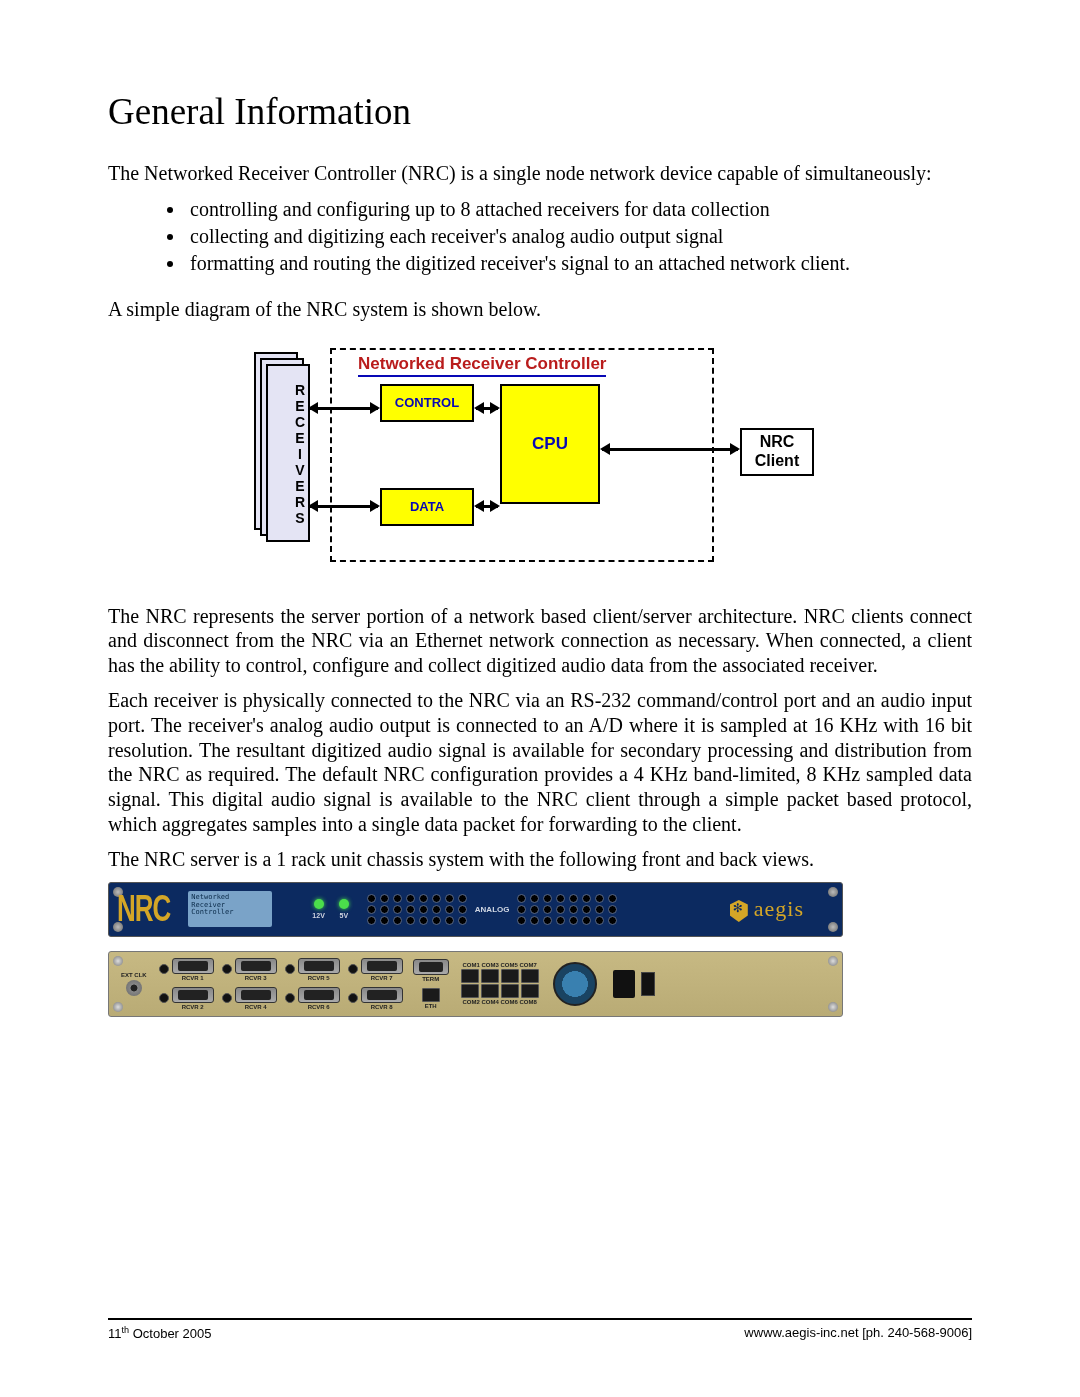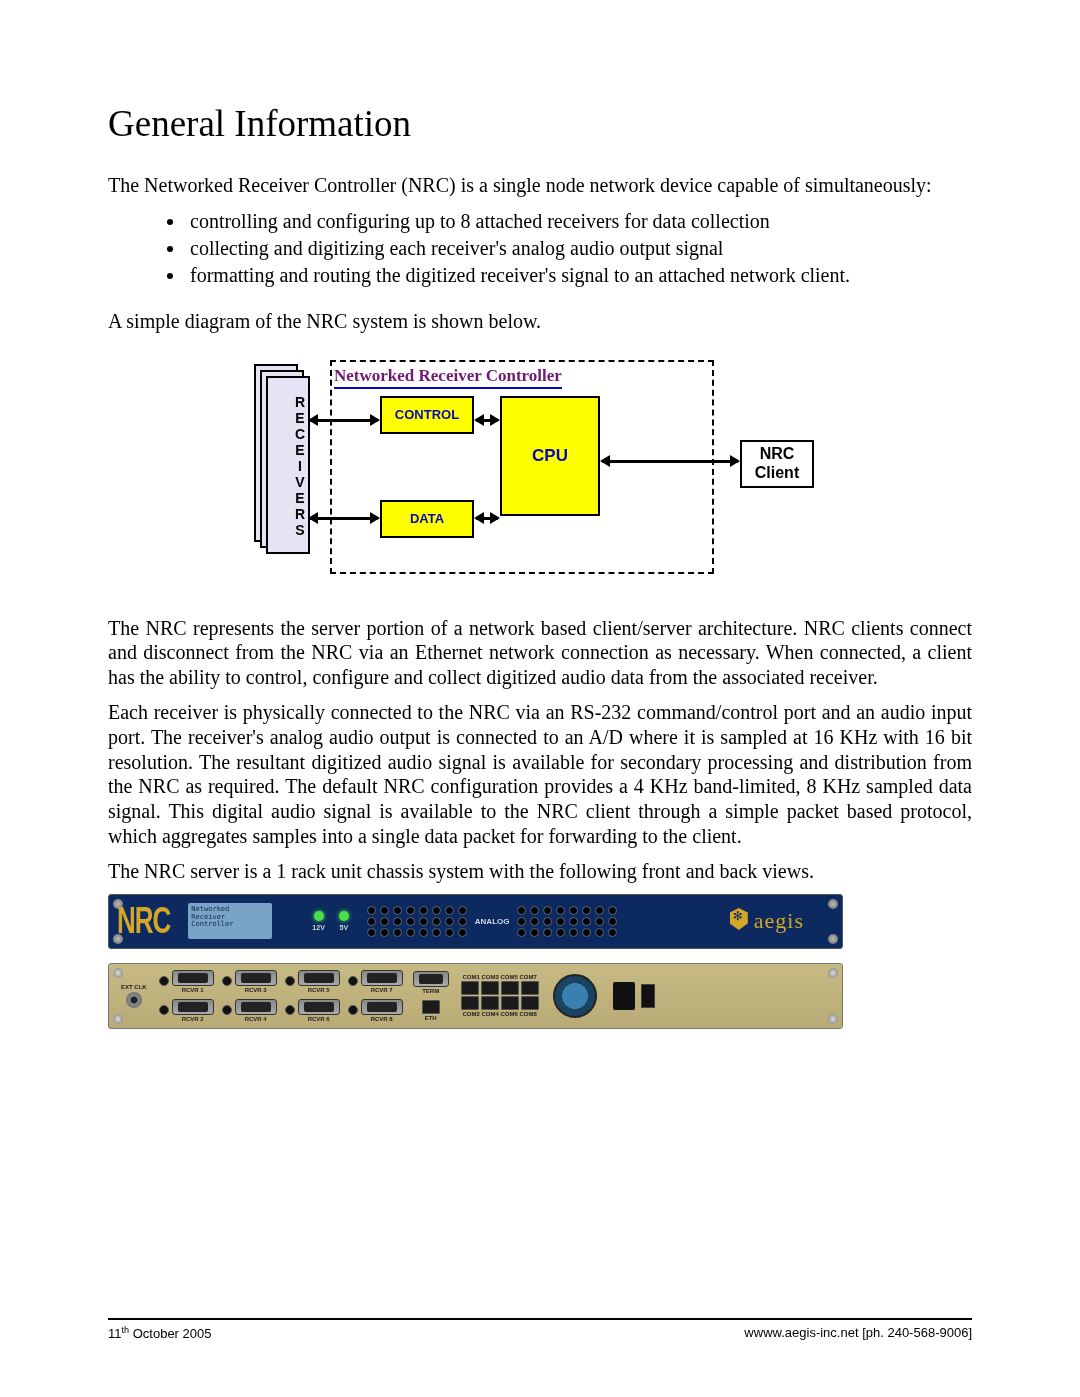--- a/index.html
+++ b/index.html
@@ -12,21 +12,21 @@
   .page {
     width: 1080px;
     height: 1397px;
     position: relative;
     box-sizing: border-box;
     padding: 90px 108px 50px 108px;
   }
   h1 {
     font-size: 37px;
     font-weight: normal;
-    margin: 12px 0 28px 0;
+    margin: 0 0 28px 0;
   }
   p {
     font-size: 20px;
     line-height: 1.24;
     margin: 0 0 10px 0;
   }
   .justify { text-align: justify; }
   ul {
     margin: 0 0 20px 0;
     padding-left: 78px;
@@ -42,25 +42,25 @@
   }
   
   .nrc-box {
     position: absolute;
     left: 90px; top: 0;
     width: 380px; height: 210px;
     border: 2px dashed #000;
   }
   .nrc-title {
     position: absolute;
-    left: 94px; top: 6px;
-    font-family: Liberation Serif, serif;
+    left: 118px; top: 6px;
+    font-family: Liberation Sans, sans-serif;
     font-size: 17px;
     font-weight: bold;
-    color: #701a75;
+    color: #b91c1c;
     border-bottom: 2px solid #0808b5;
     padding-bottom: 1px;
   }
   .yellow-box {
     position: absolute;
     background: #ffff00;
     border: 2px solid #000;
     display: flex;
     align-items: center;
     justify-content: center;
@@ -178,21 +178,21 @@
     gap: 3px 4px;
   }
   .io-hole { width: 7px; height: 7px; border-radius: 50%; background: #000; border:1px solid #5a6a8a;}
   .analog-lbl { font-family: Arial, sans-serif; font-size: 8px; font-weight:bold; color: #cfd6e3; margin: 0 8px; align-self:center;text-align:center;}
   .aegis {
     margin-left: auto;
     font-family: "Times New Roman", serif;
     font-size: 22px;
     color: #d4a627;
     letter-spacing: 1px;
-    display:flex; align-items:flex-start; gap:6px;
+    display:flex; align-items:flex-end; gap:6px;
     margin-right: 30px;
   }
   .aegis-badge { width:18px; height:22px; background:#d4a627; clip-path: polygon(50% 0,100% 20%,100% 70%,50% 100%,0 70%,0 20%); position:relative;}
   .aegis-badge::after{content:"✻"; position:absolute; left:3px; top:1px; font-size:12px; color:#0c2a60;}
   .screw { position:absolute; width:10px; height:10px; border-radius:50%; background:radial-gradient(#bbb,#666);}
   .front-panel .s1{left:4px; top:4px;} .front-panel .s2{left:4px; bottom:4px;}
   .front-panel .s3{right:4px; top:4px;} .front-panel .s4{right:4px; bottom:4px;}
 
   .back-panel {
     width: 735px;

